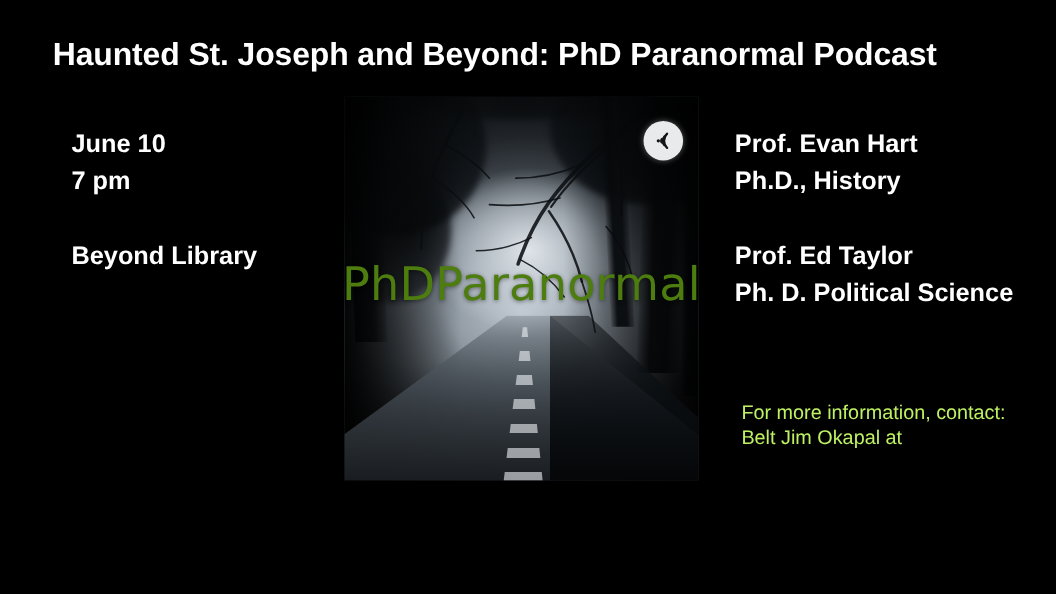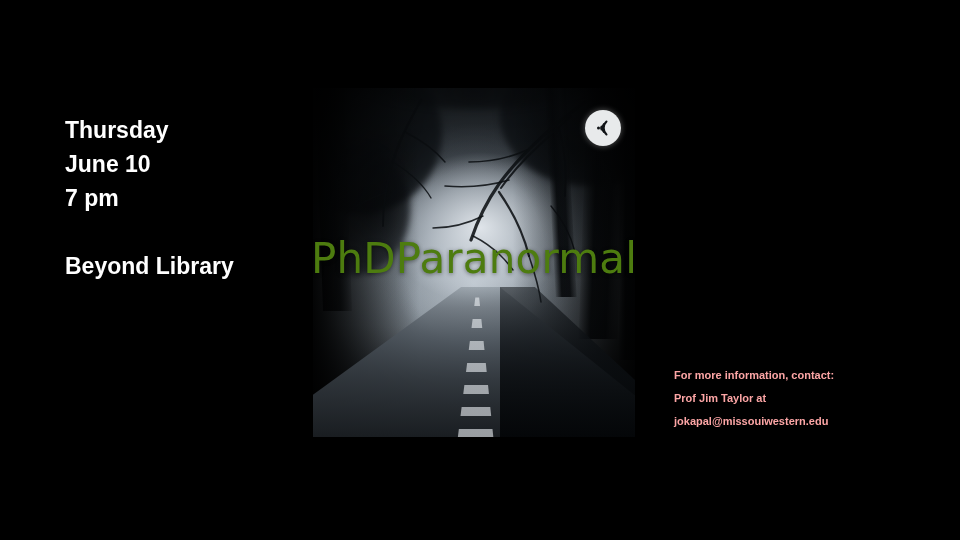--- a/index.html
+++ b/index.html
@@ -72,23 +72,23 @@
   }
 
   
   #contact-block {
     position: absolute;
     left: 674px;
     top: 364px;
     width: 280px;
   }
   .contact-line {
-    font-size: 11px;
-    font-weight: bold;
-    color: #fca5a5;
+    font-size: 18px;
+    font-weight: normal;
+    color: #bef264;
     line-height: 23px;
     white-space: nowrap;
   }
 
   
   #podcast-artwork {
     position: absolute;
     left: 313px;
     top: 88px;
     width: 322px;
@@ -215,25 +215,25 @@
     justify-content: center;
     box-shadow: 0 0 6px rgba(255,255,255,0.35);
   }
   #podcast-badge svg { display: block; }
 </style>
 </head>
 <body>
 
 <div id="slide">
 
+  <div id="slide-title">Haunted St. Joseph and Beyond: PhD Paranormal Podcast</div>
 
   <div id="left-column">
 
     <div class="info-block">
-      <div class="info-line">Thursday</div>
       <div class="info-line">June 10</div>
       <div class="info-line">7 pm</div>
     </div>
 
     <div class="info-block">
       <div class="info-line">Beyond Library</div>
     </div>
 
 
   </div>
@@ -283,20 +283,32 @@
           <path d="M15.5 5.5 A9 9 0 0 0 15.5 18.5"></path>
           <path d="M13 8 A6 6 0 0 0 13 16"></path>
           <path d="M10.5 10.5 A3 3 0 0 0 10.5 13.5"></path>
         </g>
         <circle cx="7.5" cy="12" r="1.5" fill="#111417"></circle>
       </svg>
     </div>
 
   </div>
 
+  <div id="right-column">
+
+    <div class="speaker-block">
+      <div class="speaker-line">Prof. Evan Hart</div>
+      <div class="speaker-line">Ph.D., History</div>
+    </div>
+
+    <div class="speaker-block">
+      <div class="speaker-line">Prof. Ed Taylor</div>
+      <div class="speaker-line">Ph. D. Political Science</div>
+    </div>
+
+  </div>
 
   <div id="contact-block">
     <div class="contact-line">For more information, contact:</div>
-    <div class="contact-line">Prof Jim Taylor at</div>
-    <div class="contact-line">jokapal@missouiwestern.edu</div>
+    <div class="contact-line">Belt Jim Okapal at</div>
   </div>
 
 </div>
 
 </body></html>

